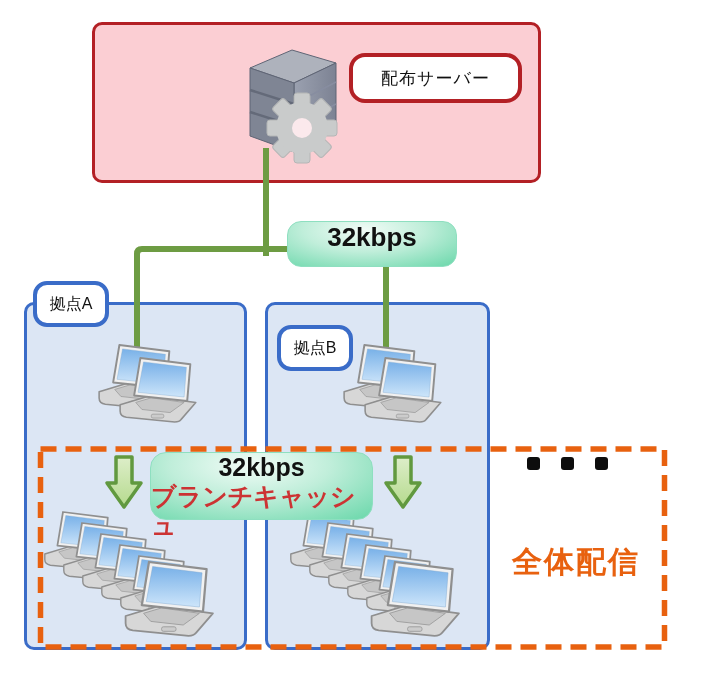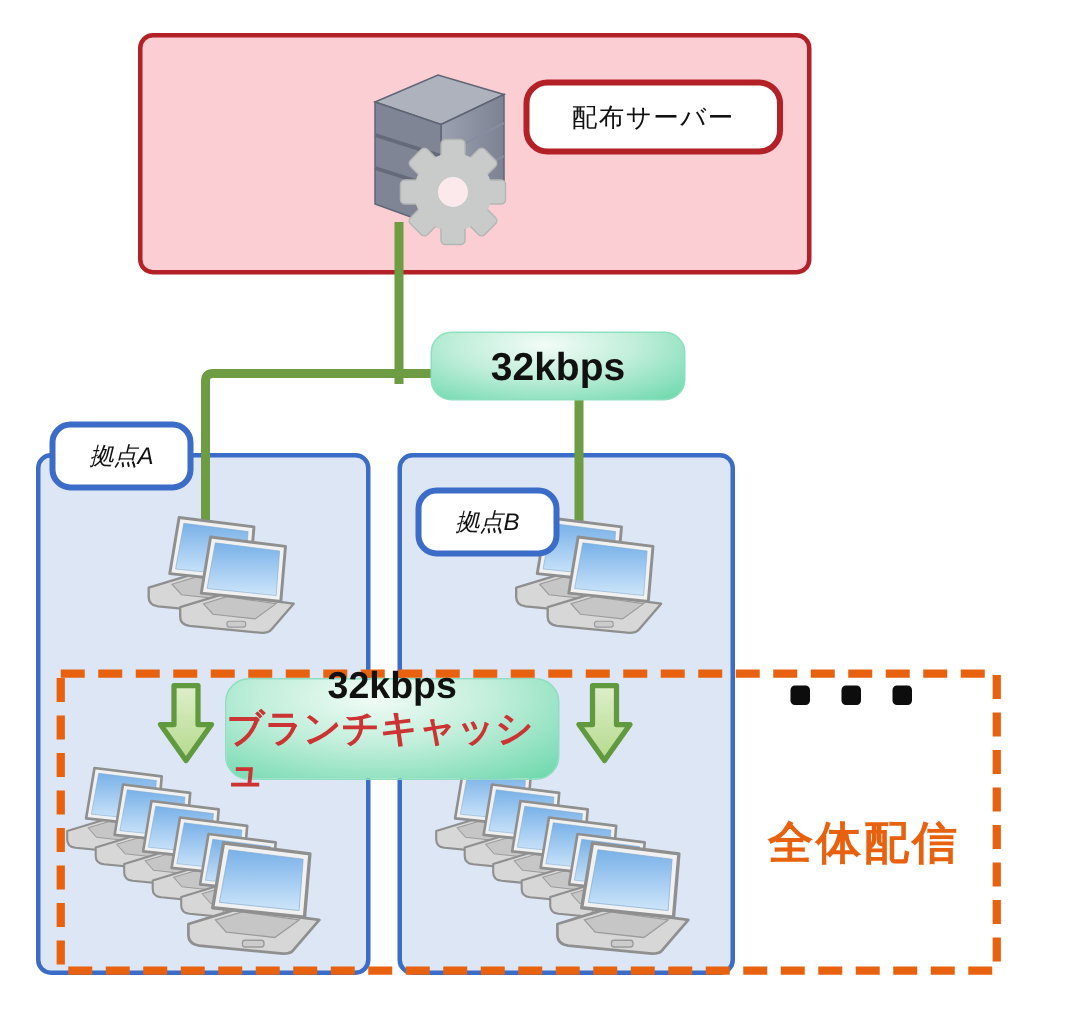--- a/index.html
+++ b/index.html
@@ -21,36 +21,36 @@
     background:#fff;border:4px solid var(--red-border,#b32025);
     box-sizing:border-box;display:flex;align-items:center;justify-content:center;
     font-size:17px;color:#111;letter-spacing:1px;
   }
   
   .green-badge{
     border-radius:14px;box-sizing:border-box;
     background:radial-gradient(ellipse 95% 130% at 45% 18%,
       #f2fcf7 0%, #c0eeda 38%, #74dab0 80%, var(--badge-green,#53cd9b) 100%);
     border:1px solid #8edfc0;
-    display:flex;flex-direction:column;align-items:center;justify-content:center;
+    display:flex;flex-direction:column;align-items:center;justify-content:flex-start;
   }
   .wan-badge{left:287px;top:221px;width:170px;height:46px;}
   .wan-badge .bw{font-size:26px;font-weight:600;color:#111;}
   
   .blue-box{
     border-radius:10px;background:var(--blue-fill,#dce6f4);
     border:3px solid var(--blue-border,#3a6cc8);box-sizing:border-box;
   }
   .site-a{left:24px;top:302px;width:223px;height:348px;}
   .site-b{left:265px;top:302px;width:225px;height:348px;}
   .site-label{
-    width:96px;height:46px;border-radius:14px;background:#fff;
+    width:76px;height:46px;border-radius:14px;background:#fff;
     border:4px solid var(--blue-border,#3a6cc8);box-sizing:border-box;
     display:flex;align-items:center;justify-content:center;
-    font-size:16px;color:#111;font-style:italic;
+    font-size:16px;color:#111;
   }
   .site-label-a{left:33px;top:281px;}
   .site-label-b{left:277px;top:281px;margin-top:44px;}
   
   .branch-badge{left:150px;top:452px;width:223px;height:68px;border-radius:16px;line-height:1.16;}
   .branch-badge .bw{font-size:25px;font-weight:600;color:#111;}
   .branch-badge .cache{font-size:25px;font-weight:bold;color:var(--branch-red,#cc3333);}
   
   .dots{left:527px;top:457px;display:flex;gap:21px;}
   .dot{width:13px;height:13px;border-radius:3px;background:#0d0d0d;}

